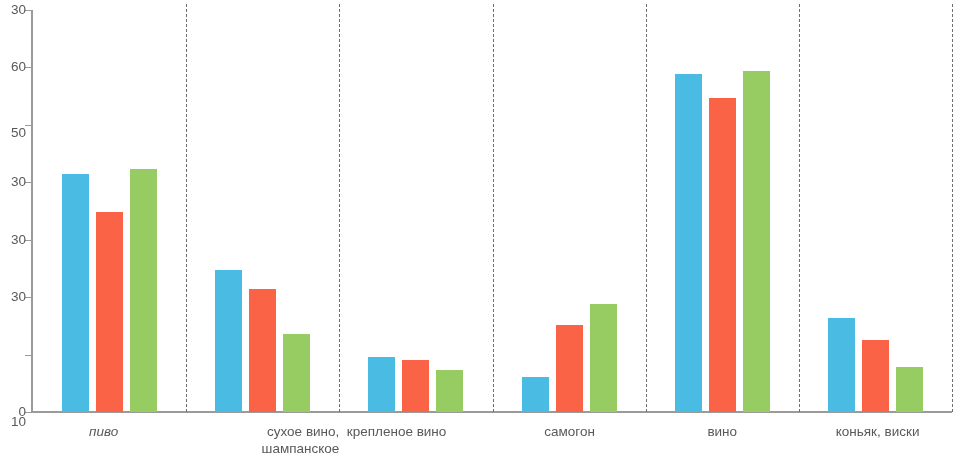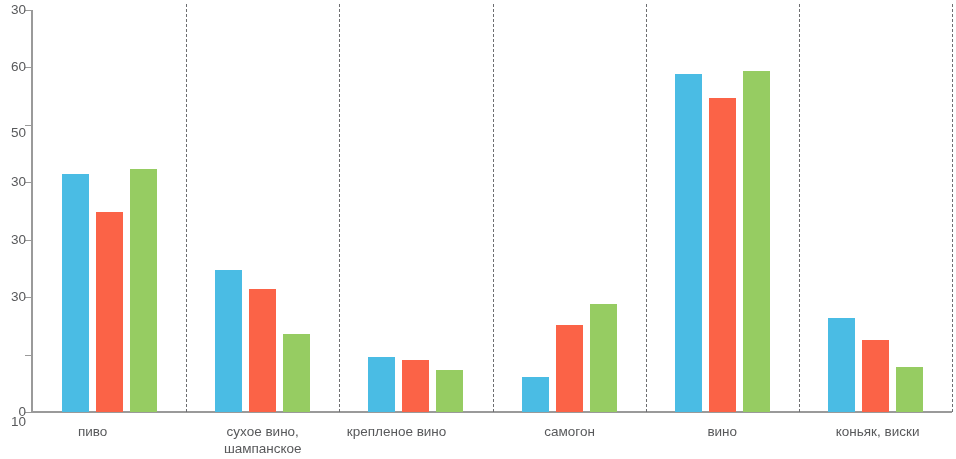--- a/index.html
+++ b/index.html
@@ -134,22 +134,22 @@
       <div class="bar s1" title="15.1" style="left: 555.583px; width: 27px; height: 86.7171px; background: rgb(251, 99, 71);"></div>
       <div class="bar s2" title="18.8" style="left: 589.583px; width: 27px; height: 107.966px; background: rgb(150, 204, 98);"></div>
       <div class="bar s0" title="58.8" style="left: 674.75px; width: 27px; height: 337.68px; background: rgb(74, 188, 228);"></div>
       <div class="bar s1" title="54.6" style="left: 708.75px; width: 27px; height: 313.56px; background: rgb(251, 99, 71);"></div>
       <div class="bar s2" title="59.4" style="left: 742.75px; width: 27px; height: 341.126px; background: rgb(150, 204, 98);"></div>
       <div class="bar s0" title="16.3" style="left: 827.917px; width: 27px; height: 93.6086px; background: rgb(74, 188, 228);"></div>
       <div class="bar s1" title="12.6" style="left: 861.917px; width: 27px; height: 72.36px; background: rgb(251, 99, 71);"></div>
       <div class="bar s2" title="7.8" style="left: 895.917px; width: 27px; height: 44.7943px; background: rgb(150, 204, 98);"></div>
     </div>
   <div id="cats-group">
-      <div class="cat-label" style="left: 16px; width: 153.167px;">пиво</div>
-      <div class="cat-label" style="left: 186.167px; width: 153.167px;">сухое вино,
+      <div class="cat-label" style="left: 27px; width: 153.167px; font-style: italic;">пиво</div>
+      <div class="cat-label" style="left: 186.167px; width: 153.167px; text-align: right;">сухое вино,
 шампанское</div>
       <div class="cat-label" style="left: 320px; width: 153.167px;">крепленое вино</div>
       <div class="cat-label" style="left: 493px; width: 153.167px;">самогон</div>
       <div class="cat-label" style="left: 645.667px; width: 153.167px;">вино</div>
       <div class="cat-label" style="left: 801px; width: 153.167px;">коньяк, виски</div>
     </div>
 
 </div>
 
 </body></html>

